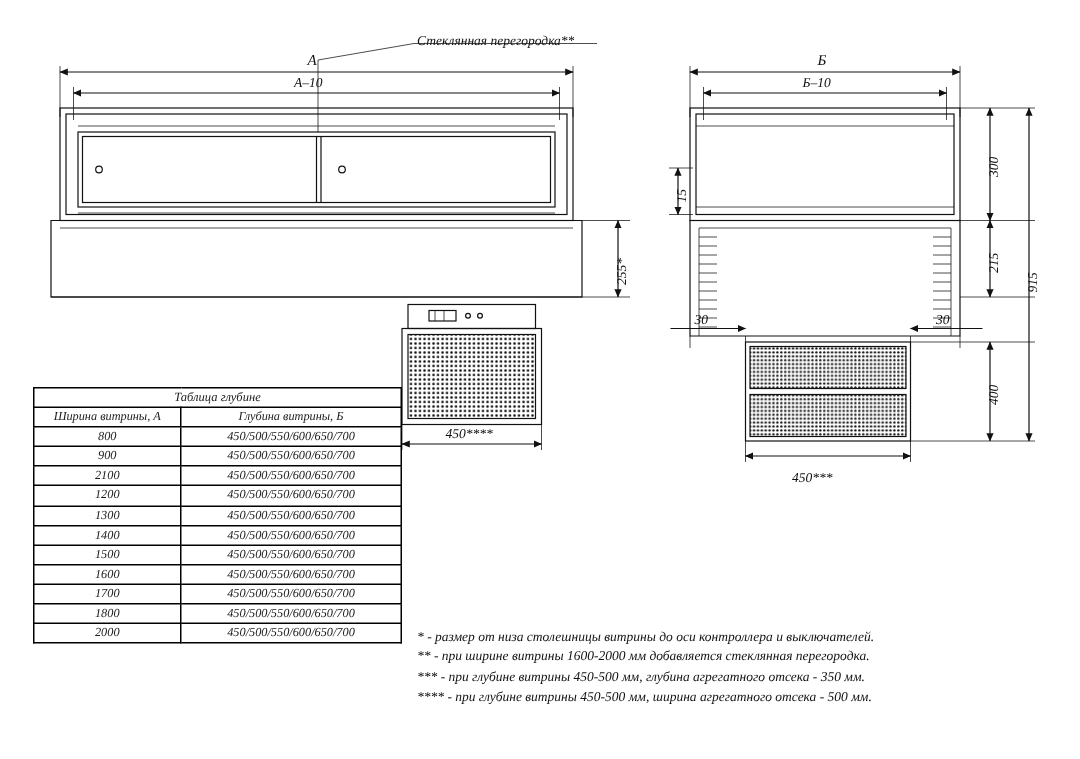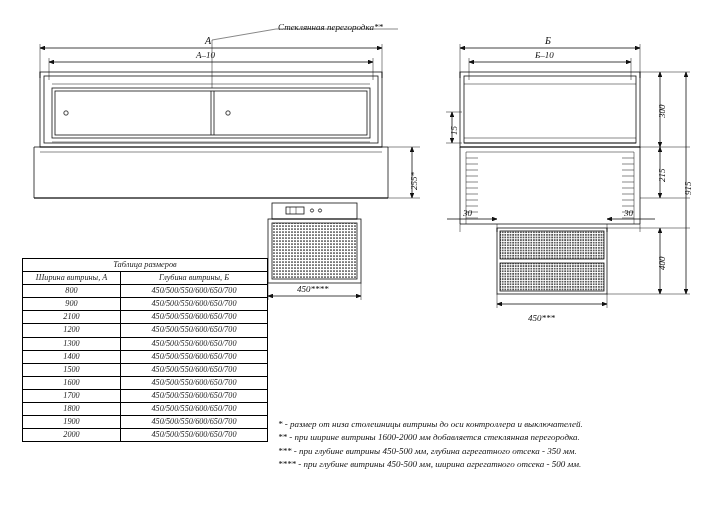--- a/index.html
+++ b/index.html
@@ -234,21 +234,21 @@
   <div class="lbl rot" style="left:657px;top:182px;transform:rotate(-90deg);">215</div>
   <div class="lbl rot" style="left:657px;top:270px;transform:rotate(-90deg);">400</div>
   <div class="lbl rot" style="left:683px;top:195px;transform:rotate(-90deg);">915</div>
   <div class="lbl" style="left:463px;top:208px;">30</div>
   <div class="lbl" style="left:624px;top:208px;">30</div>
   <div class="lbl" style="left:528px;top:292px;margin-top:21px;">450***</div>
 
   <table class="sizes-table">
     <tbody>
       <tr>
-        <td class="title-cell" colspan="2">Таблица размеров</td>
+        <td class="title-cell" colspan="2">Таблица глубине</td>
       </tr>
       <tr class="hdr">
         <td class="col-a">Ширина витрины, А</td>
         <td class="col-b">Глубина витрины, Б</td>
       </tr>
       <tr>
           <td>800</td>
           <td>450/500/550/600/650/700</td>
         </tr>
       <tr>
@@ -278,24 +278,20 @@
       <tr>
           <td>1600</td>
           <td>450/500/550/600/650/700</td>
         </tr>
       <tr>
           <td>1700</td>
           <td>450/500/550/600/650/700</td>
         </tr>
       <tr>
           <td>1800</td>
-          <td>450/500/550/600/650/700</td>
-        </tr>
-      <tr>
-          <td>1900</td>
           <td>450/500/550/600/650/700</td>
         </tr>
       <tr>
           <td>2000</td>
           <td>450/500/550/600/650/700</td>
         </tr>
     </tbody>
   </table>
 
   <div class="notes">

